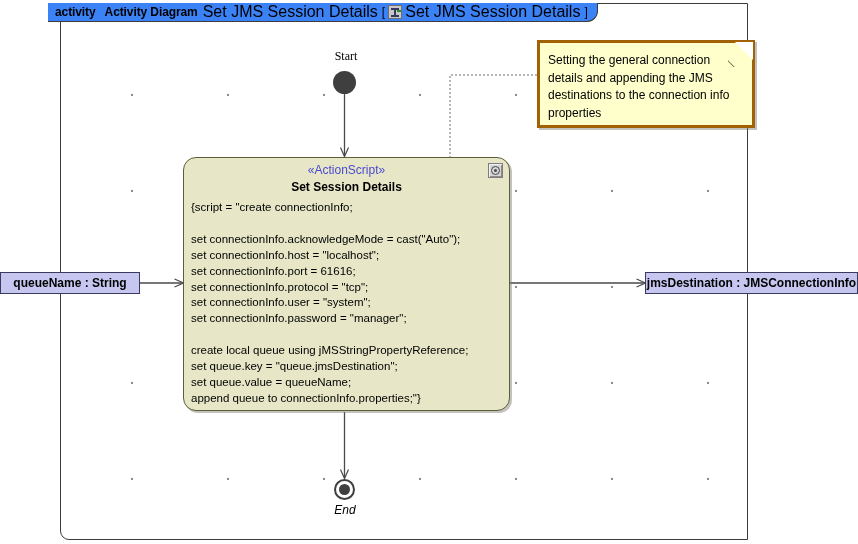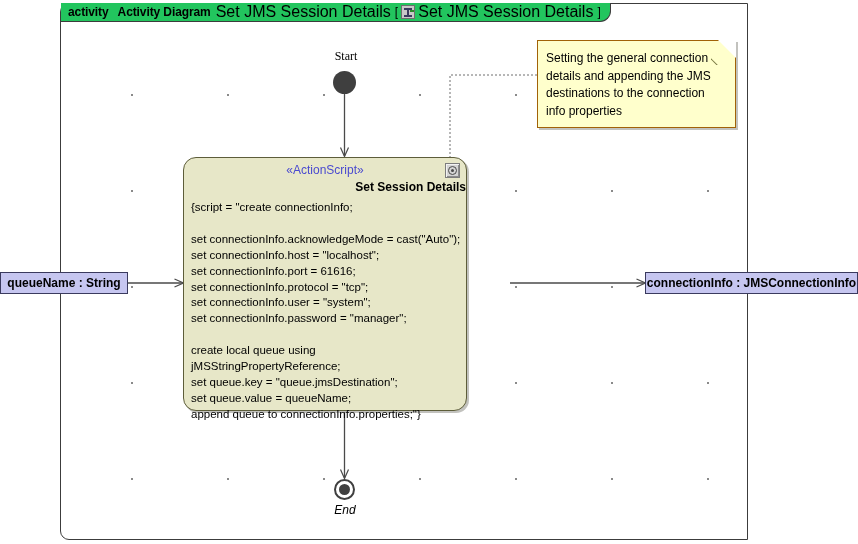--- a/index.html
+++ b/index.html
@@ -49,28 +49,28 @@
     inset: 0;
     background-image:
       radial-gradient(#8a8a8a 1.1px, transparent 1.2px);
     background-size: 96px 96px;
     background-position: 23px 25px;
   }
 
   
   #frame-title-tab {
     position: absolute;
-    left: 61px;
+    left: 48px;
     top: 3px;
     height: 19px;
     border: 1px solid #3c3c3c;
     border-left: none;
     border-top: none;
     border-radius: 0 0 11px 0;
-    background: #22c55e;
+    background: #3b82f6;
     display: flex;
     align-items: center;
     padding: 0 9px 0 7px;
     box-sizing: border-box;
     white-space: nowrap;
     z-index: 6;
   }
   #frame-title-tab .kw {
     font-size: 12px;
     font-weight: bold;
@@ -159,37 +159,37 @@
     font-size: 12px;
     color: #000;
     font-style: italic;
   }
 
   
   #action-node {
     position: absolute;
     left: 183px;
     top: 157px;
-    width: 284px;
+    width: 327px;
     height: 254px;
     background: #e7e7c8;
     border: 1px solid #5d5d3a;
     border-radius: 13px;
     box-sizing: border-box;
     box-shadow: 2px 2px 0 rgba(120,120,110,0.45);
   }
   #action-stereotype {
     text-align: center;
     font-size: 12px;
     color: #4a4ad0;
     margin-top: 5px;
     line-height: 15px;
   }
   #action-title {
-    text-align: right;
+    text-align: center;
     font-size: 12px;
     font-weight: bold;
     color: #000;
     line-height: 16px;
     margin-top: 1px;
   }
   #action-body {
     margin-top: 5px;
     padding: 0 0 0 7px;
     font-size: 11.5px;
@@ -238,39 +238,39 @@
     font-weight: bold;
     color: #000;
     display: flex;
     align-items: center;
     justify-content: center;
     white-space: nowrap;
   }
   #param-in {
     left: 0px;
     top: 272px;
-    width: 128px;
+    width: 140px;
     height: 22px;
   }
   #param-out {
     left: 645px;
     top: 272px;
     width: 213px;
     height: 22px;
   }
 
   
   #note-box {
     position: absolute;
     left: 537px;
     top: 40px;
-    width: 199px;
+    width: 218px;
     height: 88px;
     background: #ffffcc;
-    border: 1px solid #a16207;
+    border: 3px solid #a16207;
     box-sizing: border-box;
     box-shadow: 2px 2px 0 rgba(120,120,110,0.45);
   }
   #note-fold {
     position: absolute;
     right: -1px;
     top: -1px;
     width: 0;
     height: 0;
     border-left: 18px solid transparent;
@@ -373,21 +373,21 @@
 set connectionInfo.user = "system";
 set connectionInfo.password = "manager";
 
 create local queue using jMSStringPropertyReference;
 set queue.key = "queue.jmsDestination";
 set queue.value = queueName;
 append queue to connectionInfo.properties;"}</div>
 </div>
 
 <div class="param-node" id="param-in">queueName : String</div>
-<div class="param-node" id="param-out">connectionInfo : JMSConnectionInfo</div>
+<div class="param-node" id="param-out">jmsDestination : JMSConnectionInfo</div>
 
 <div id="note-box">
   <div id="note-fold"></div>
   <div id="note-fold-line"></div>
   <div id="note-text">Setting the general connection details and appending the JMS destinations to the connection info properties</div>
 </div>
 
 <div id="end-node">
     <span class="inner"></span>
   </div>

